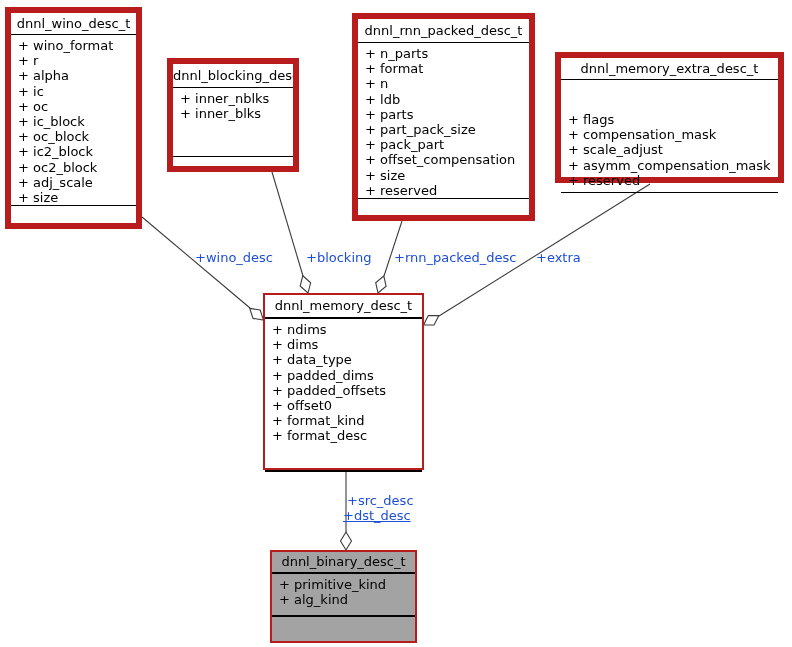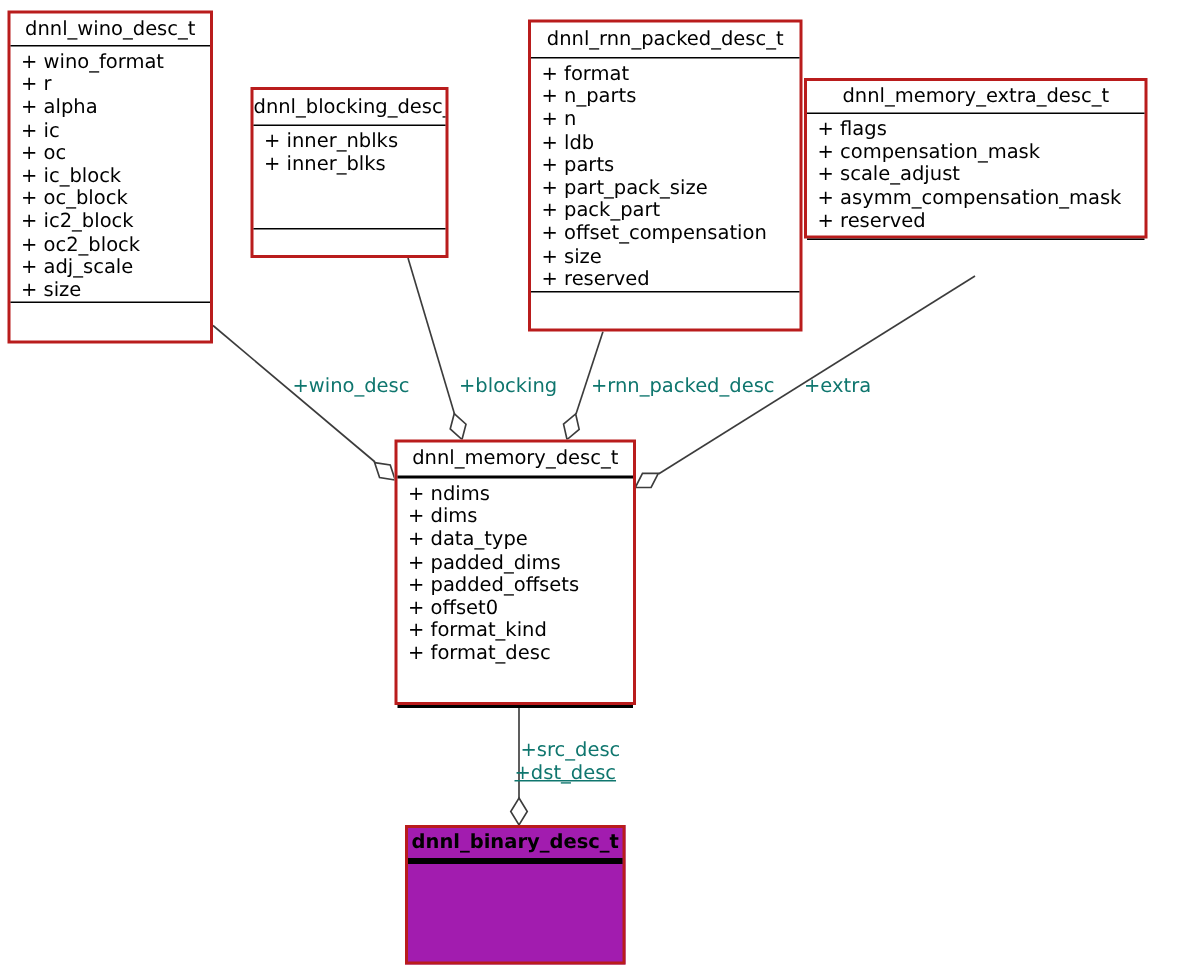--- a/index.html
+++ b/index.html
@@ -8,25 +8,25 @@
     width: 792px; height: 647px;
     background: #ffffff;
     font-family: "DejaVu Sans", "Liberation Sans", sans-serif;
     color: #000000;
     overflow: hidden;
   }
   .edges-svg { position:absolute; left:0; top:0; width:792px; height:647px; }
   .uml-box {
     position: absolute;
     box-sizing: border-box;
-    border: 2px solid #b91c1c;
+    border: 6px solid #b91c1c;
     background: #ffffff;
   }
   .uml-box.thick { border-width: 2px; }
-  .uml-box.highlight { background: #a21caf; font-weight: bold; }
+  .uml-box.highlight { background: #a3a3a3; }
   .uml-title {
     box-sizing: border-box;
     border-bottom: 1px solid #000000;
     text-align: center;
     font-size: 13px;
     white-space: nowrap;
     overflow: hidden;
   }
   .thick .uml-title { border-bottom-width: 2px; }
   .uml-attrs {
@@ -40,21 +40,21 @@
   .uml-empty {
     box-sizing: border-box;
     border-top: 1px solid #000000;
   }
   .thick .uml-empty { border-top-width: 2px; }
   .edge-label {
     position: absolute;
     font-size: 13px;
     line-height: 15px;
     white-space: nowrap;
-    color: #0f766e;
+    color: #1d4ed8;
   }
 </style>
 </head>
 <body>
 
 <div class="canvas">
 
   <svg class="edges-svg" viewBox="0 0 792 647" fill="none" stroke="#3c3c3c" stroke-width="1.1">
     <g>
       <line x1="142" y1="217" x2="250" y2="308"></line>
@@ -101,37 +101,37 @@
     <div class="uml-attrs" style="height:68px;">
         <div class="uml-field">+ inner_nblks</div>
         <div class="uml-field">+ inner_blks</div>
       </div>
     <div class="uml-empty" style="height:20px;"></div>
   </div>
 
   <div class="uml-box" style="left:352px; top:13px; width:183px; height:208px;">
     <div class="uml-title" style="height:24px; line-height:23px;">dnnl_rnn_packed_desc_t</div>
     <div class="uml-attrs" style="height:155px;">
+        <div class="uml-field">+ n_parts</div>
         <div class="uml-field">+ format</div>
-        <div class="uml-field">+ n_parts</div>
         <div class="uml-field">+ n</div>
         <div class="uml-field">+ ldb</div>
         <div class="uml-field">+ parts</div>
         <div class="uml-field">+ part_pack_size</div>
         <div class="uml-field">+ pack_part</div>
         <div class="uml-field">+ offset_compensation</div>
         <div class="uml-field">+ size</div>
         <div class="uml-field">+ reserved</div>
       </div>
     <div class="uml-empty" style="height:27px;"></div>
   </div>
 
-  <div class="uml-box" style="left:536px; top:52px; width:229px; height:107px;">
+  <div class="uml-box" style="left:555px; top:52px; width:229px; height:131px;">
     <div class="uml-title" style="height:22px; line-height:21px;">dnnl_memory_extra_desc_t</div>
-    <div class="uml-attrs" style="height:83px;">
+    <div class="uml-attrs" style="height:83px;margin-top:29px;">
         <div class="uml-field">+ flags</div>
         <div class="uml-field">+ compensation_mask</div>
         <div class="uml-field">+ scale_adjust</div>
         <div class="uml-field">+ asymm_compensation_mask</div>
         <div class="uml-field">+ reserved</div>
       </div>
     <div class="uml-empty" style="height:24px;"></div>
   </div>
 
   <div class="uml-box thick" style="left:263px; top:293px; width:161px; height:177px;">
@@ -144,20 +144,24 @@
         <div class="uml-field">+ padded_offsets</div>
         <div class="uml-field">+ offset0</div>
         <div class="uml-field">+ format_kind</div>
         <div class="uml-field">+ format_desc</div>
       </div>
     <div class="uml-empty" style="height:24px;"></div>
   </div>
 
   <div class="uml-box thick highlight" style="left:270px; top:550px; width:147px; height:93px;">
     <div class="uml-title" style="height:22px; line-height:20px;">dnnl_binary_desc_t</div>
+    <div class="uml-attrs" style="height:41px;">
+        <div class="uml-field">+ primitive_kind</div>
+        <div class="uml-field">+ alg_kind</div>
+      </div>
     <div class="uml-empty" style="height:26px;"></div>
   </div>
 
   <div class="edge-label" style="left:195px; top:250px;">+wino_desc</div>
   <div class="edge-label" style="left:306px; top:250px;">+blocking</div>
   <div class="edge-label" style="left:394px; top:250px;">+rnn_packed_desc</div>
   <div class="edge-label" style="left:536px; top:250px;">+extra</div>
   <div class="edge-label" style="left:347px; top:493px;">+src_desc</div>
   <div class="edge-label" style="left:343px; top:508px;text-decoration:underline;">+dst_desc</div>
 

